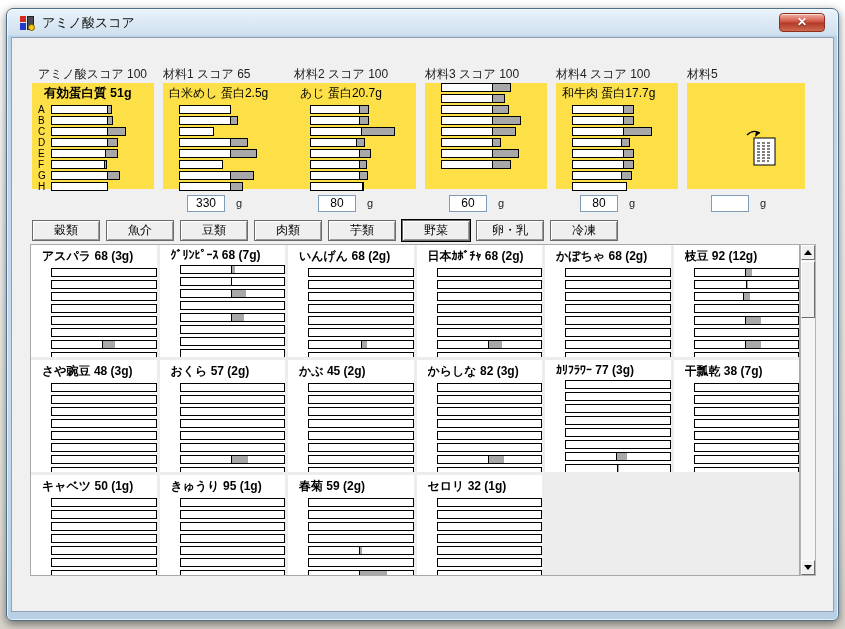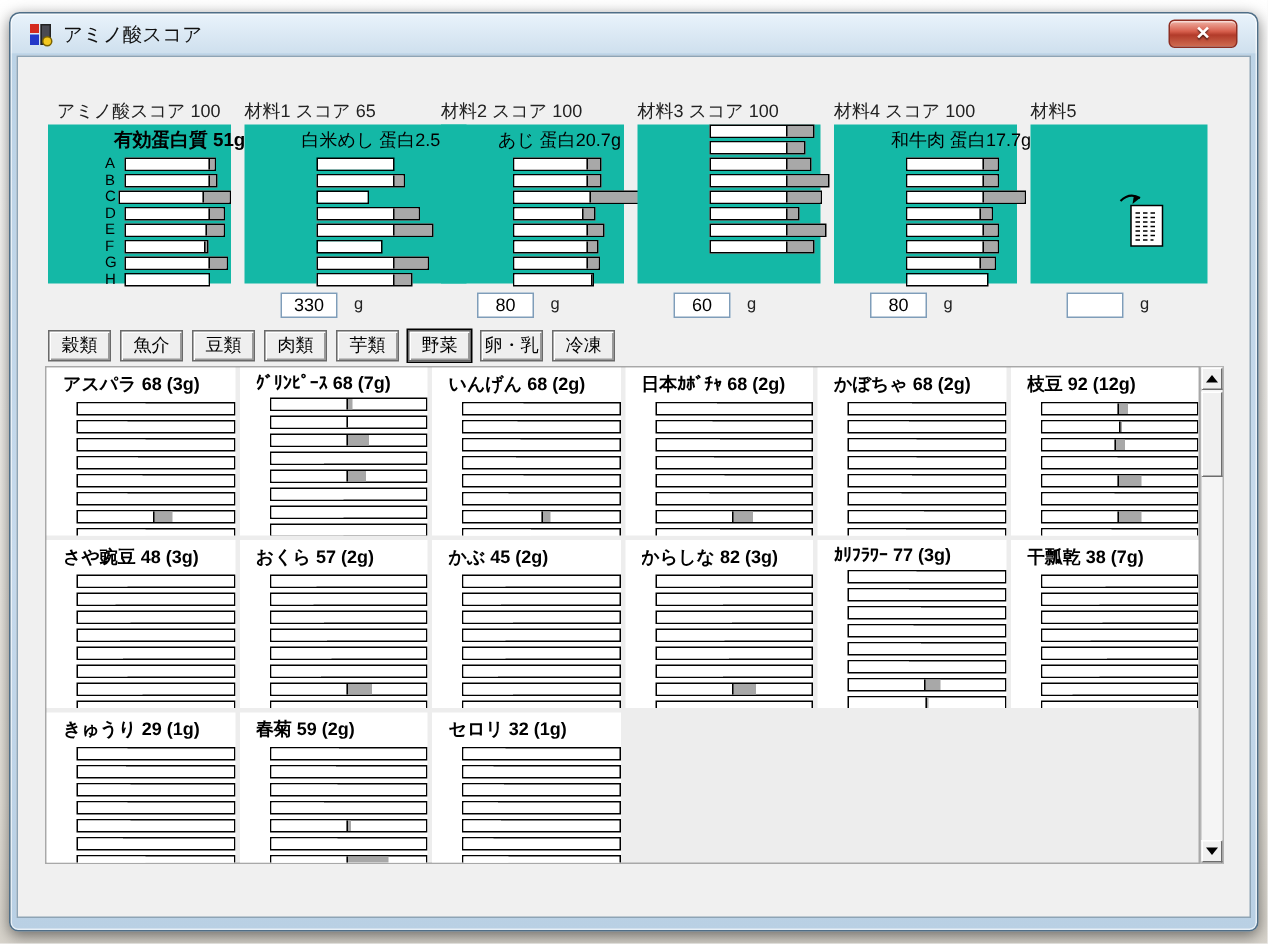--- a/index.html
+++ b/index.html
@@ -36,40 +36,40 @@
   }
   .menubar {
     position:absolute; left:0; top:0; right:0; height:24px;
     background:linear-gradient(#fbfcfd, #edf0f3);
     border-bottom:1px solid #d4d9de;
     display:flex; align-items:center; padding-left:6px;
   }
   .menu-item { font-size:13px; color:#111; padding:2px 9px; }
   .col-header { position:absolute; top:28px; font-size:12px; color:#222; white-space:nowrap; }
   .panel {
-    position:absolute; top:45px; height:106px; background:#14b8a6;padding-left:32px;
+    position:absolute; top:45px; height:106px; background:#fde047;
   }
   .panel-title { font-size:12px; padding:2px 0 3px 6px; white-space:nowrap; }
   .panel-title.bold { font-weight:bold; padding-left:12px; font-size:12.5px; }
   .bar-rows { padding-left:16px; }
   .bar-rows.with-labels { padding-left:6px; }
   .bar-line { display:flex; align-items:center; margin-bottom:2px; }
   .bar-label { width:13px; font-size:10px; line-height:9px; color:#000; }
   .bar { display:flex; border:1px solid #000; height:9px; background:#fff; }
   .bar .w { background:#fff; height:100%; }
   .bar .g2 { background:#a8a8a8; height:100%; border-left:1px solid #000; }
   .input-wrap { position:absolute; top:156px; height:18px; display:flex; align-items:center; }
   .gram-input {
     width:38px; height:17px; border:1px solid #7f9db9; background:#fff;
     font-family:"Liberation Sans", sans-serif; font-size:12px; text-align:center; padding:0;
   }
   .gram-unit { font-size:11px; margin-left:11px; color:#222; }
   .tabs { position:absolute; left:20px; top:182px; display:flex; gap:6px; }
   .tab {
-    width:42px; height:21px; font-size:12px; line-height:19px;
+    width:68px; height:21px; font-size:12px; line-height:19px;
     background:#efefef; border:1px solid #6a6a6a; color:#000; cursor:default;
     box-shadow:inset 1px 1px 0 #fff, inset -1px -1px 0 #9a9a9a;
   }
   .tab.selected { box-shadow:inset 1px 1px 0 #fff, inset -1px -1px 0 #9a9a9a, 0 0 0 1px #000; }
   .food-area {
     position:absolute; left:18px; top:206px; width:770px; height:332px;
     border:1px solid #a8a8a8; background:#ededed;
     display:grid; grid-template-columns:repeat(6, 1fr); grid-auto-rows:112px; gap:3px;
     overflow:hidden;
   }
@@ -808,21 +808,47 @@
             </div>
             <div class="bar">
               <span class="w" style="width: 20px;"></span>
             </div>
             <div class="bar">
               <span class="w" style="width: 40px;"></span>
             </div>
           </div>
         </div>
         <div class="food-cell">
-          <div class="food-title">きゅうり 29 (1g)</div>
+          <div class="food-title">キャベツ 50 (1g)</div>
+          <div class="food-bars">
+            <div class="bar">
+              <span class="w" style="width: 28px;"></span>
+            </div>
+            <div class="bar">
+              <span class="w" style="width: 25px;"></span>
+            </div>
+            <div class="bar">
+              <span class="w" style="width: 35px;"></span>
+            </div>
+            <div class="bar">
+              <span class="w" style="width: 30px;"></span>
+            </div>
+            <div class="bar">
+              <span class="w" style="width: 28px;"></span>
+            </div>
+            <div class="bar">
+              <span class="w" style="width: 30px;"></span>
+            </div>
+            <div class="bar">
+              <span class="w" style="width: 33px;"></span>
+            </div>
+          </div>
+        </div>
+        <div class="food-cell">
+          <div class="food-title">きゅうり 95 (1g)</div>
           <div class="food-bars">
             <div class="bar">
               <span class="w" style="width: 33px;"></span>
             </div>
             <div class="bar">
               <span class="w" style="width: 32px;"></span>
             </div>
             <div class="bar">
               <span class="w" style="width: 35px;"></span>
             </div>

